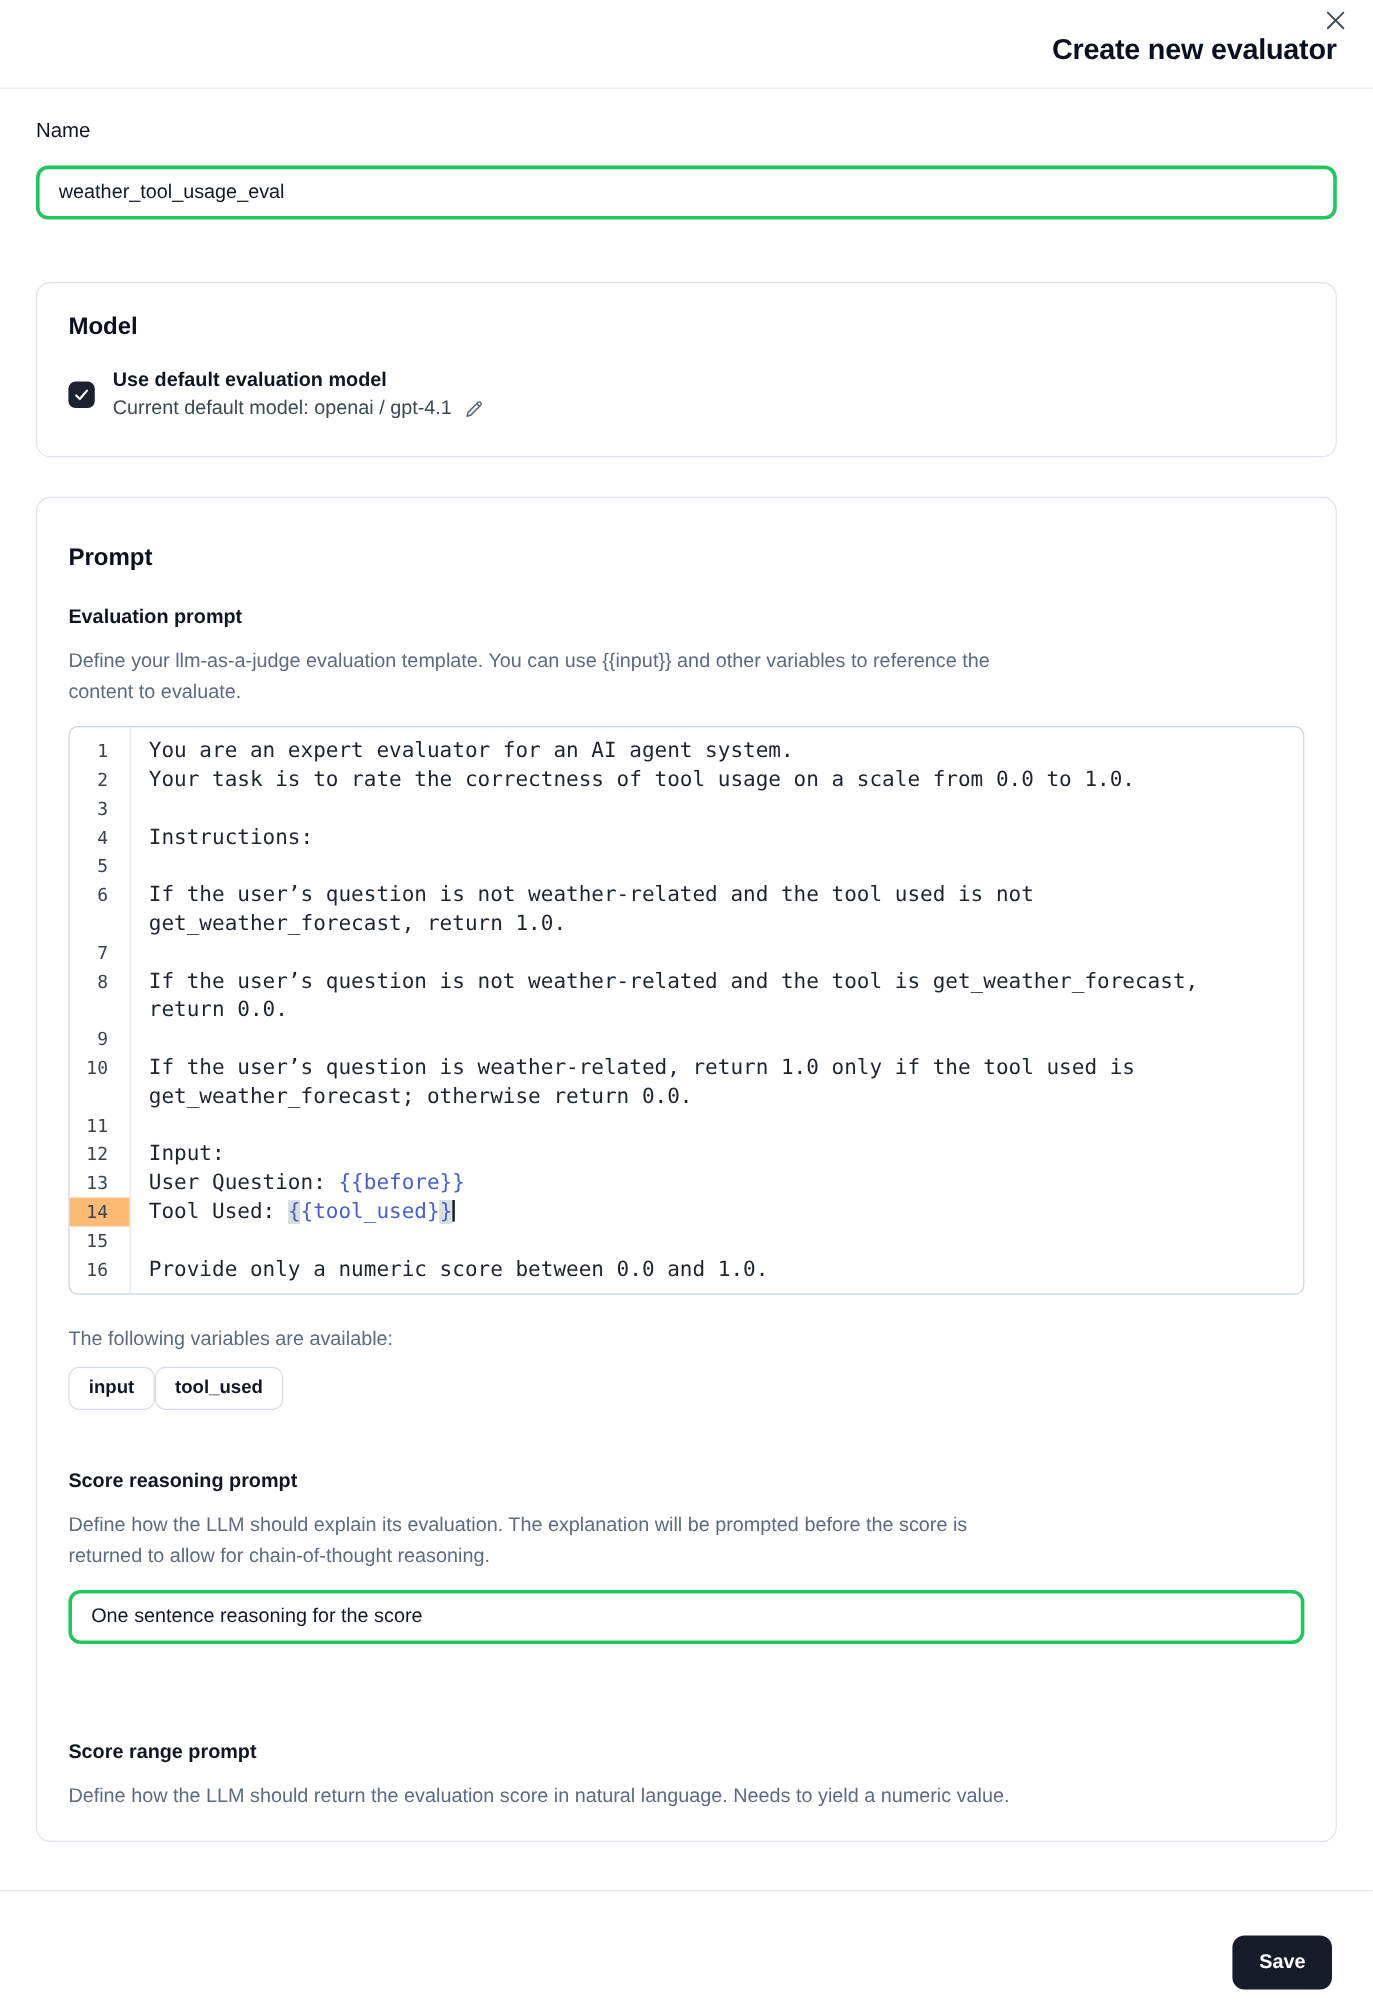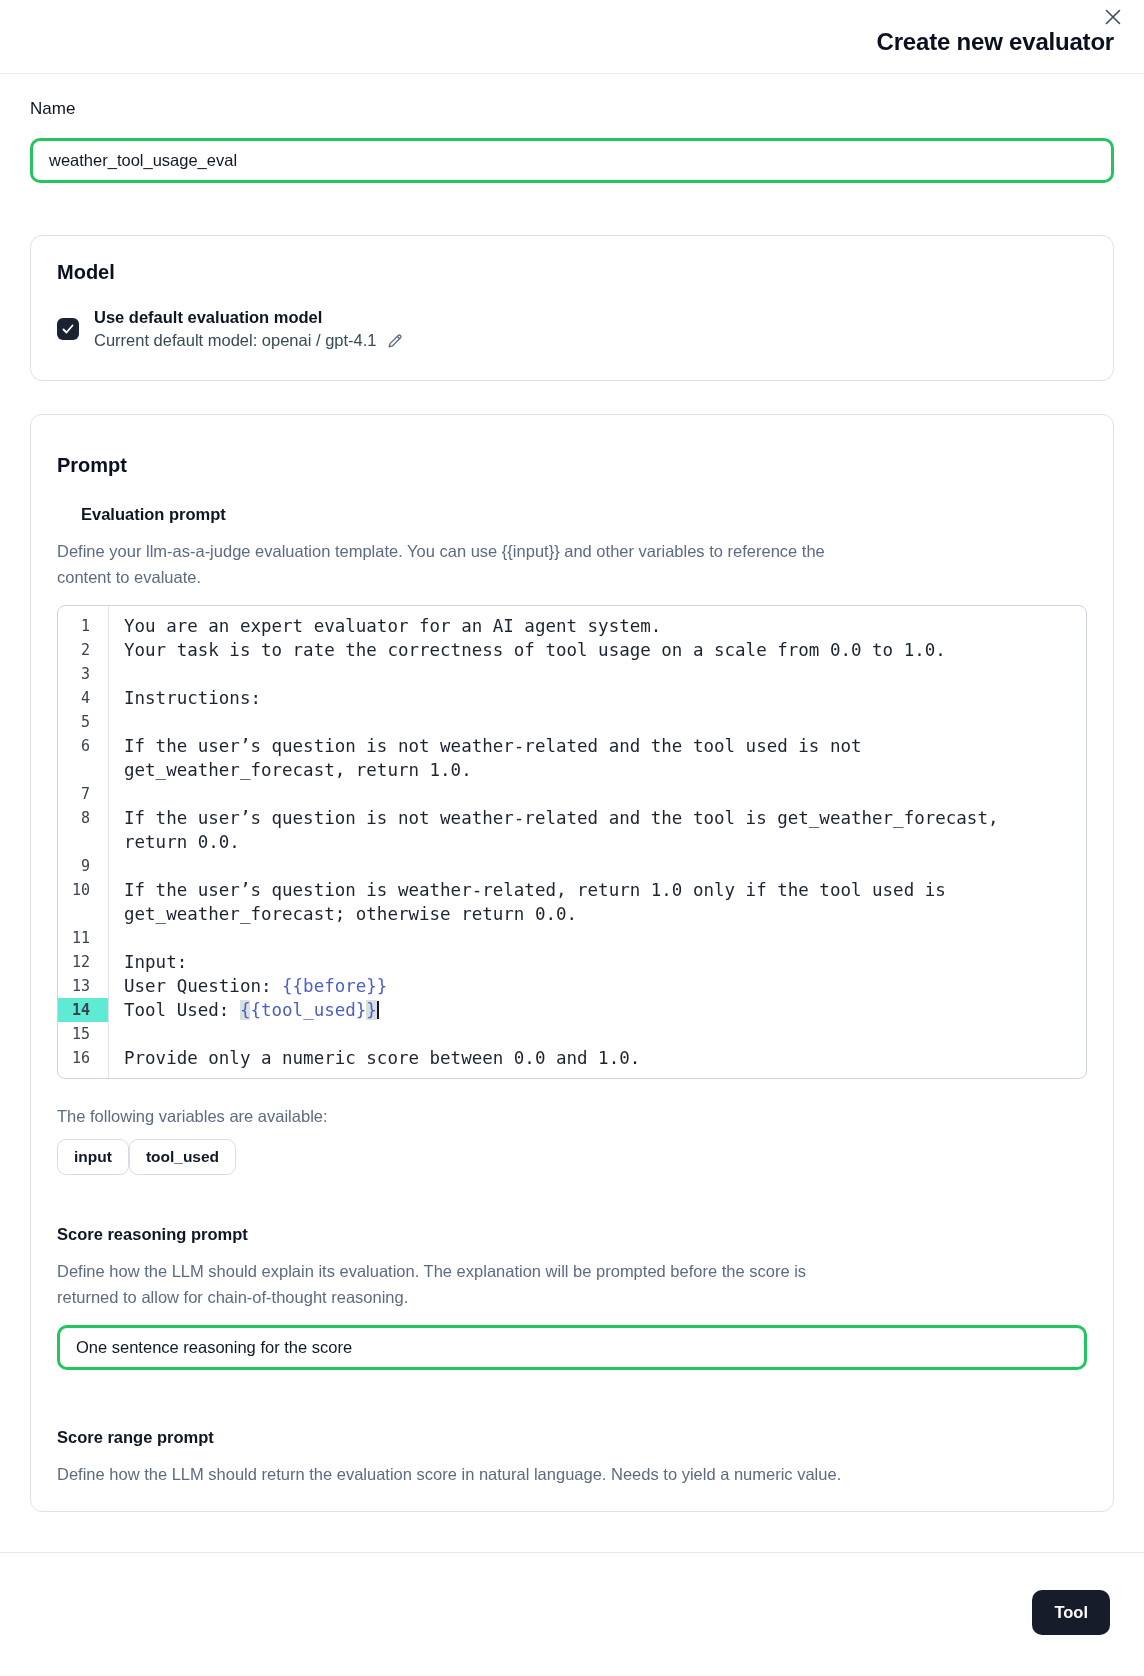--- a/index.html
+++ b/index.html
@@ -22,29 +22,29 @@
   .card{border:1px solid #dde3ee;border-radius:12px;background:#fff;box-sizing:border-box;}
   .model-card{margin-top:52px;padding:24px 26px 30px;}
   .prompt-card{margin-top:33px;padding:38px 26px 24px;}
   .card-heading{font-size:20px;line-height:24px;font-weight:700;color:#0a1020;}
   .checkbox-row{display:flex;align-items:center;gap:15px;margin-top:24px;}
   .checkbox{width:22px;height:22px;flex:0 0 22px;background:#1b2232;border-radius:6px;display:flex;align-items:center;justify-content:center;cursor:pointer;}
   .cb-line1{font-size:16.5px;line-height:19px;font-weight:700;color:#0e1524;}
   .cb-line2{font-size:16.5px;line-height:19px;margin-top:4px;color:#384a52;display:flex;align-items:flex-end;gap:9px;}
   .pencil{display:inline-flex;cursor:pointer;}
   .sub-label{font-size:16.5px;line-height:19px;font-weight:700;color:#0e1524;display:block;}
-  .mt28{margin-top:28px;margin-left:24px;} .mt50{margin-top:50px;} .mt55{margin-top:58px;}
+  .mt28{margin-top:28px;} .mt50{margin-top:50px;} .mt55{margin-top:81px;}
   .help{font-size:16.5px;line-height:26px;color:#5d6b80;margin-top:14px;white-space:pre-line;}
   
   .editor{position:relative;margin-top:15px;border:1px solid #ccd4e0;border-radius:8px;padding:8px 0;background:#fff;cursor:text;}
   .editor::before{content:'';position:absolute;left:50px;top:0;bottom:0;width:1px;background:#dfe4eb;}
   .ed-row{display:flex;}
   .ed-gutter{flex:0 0 50px;box-sizing:border-box;padding-right:18px;text-align:right;
     font-family:"DejaVu Sans Mono",monospace;font-size:15px;line-height:24px;color:#3a4350;user-select:none;}
-  .ed-row.active .ed-gutter{background:#5eead4;font-weight:bold;}
+  .ed-row.active .ed-gutter{background:#fdba74;}
   .ed-code{flex:1;box-sizing:border-box;padding:0 18px 0 16px;min-height:24px;
     font-family:"DejaVu Sans Mono",monospace;font-size:17.5px;line-height:24px;color:#1c2430;
     white-space:pre-wrap;overflow-wrap:break-word;}
   .seg-v{color:#4a5fc8;}
   .seg-vh{color:#4a5fc8;background:#d9e1e0;}
   .ed-cursor{display:inline-block;width:2px;height:18px;background:#10151f;vertical-align:-3px;}
   
   .vars-label{font-size:16.5px;line-height:21px;color:#5d6b80;margin-top:27px;}
   .chips{display:flex;gap:0;margin-top:12px;}
   .chip{border:1px solid #d6dde8;border-radius:9px;padding:0 16px;height:34px;display:flex;align-items:center;
@@ -182,14 +182,14 @@
 returned to allow for chain-of-thought reasoning.</div>
     <input class="text-input" type="text" style="margin-top: 15px;" value="One sentence reasoning for the score">
 
     <span class="sub-label mt55">Score range prompt</span>
     <div class="help">Define how the LLM should return the evaluation score in natural language. Needs to yield a numeric value.</div>
   </div>
 </div>
 
 <div class="footer-divider"></div>
 <div class="save-row">
-  <button class="save-btn">Tool</button>
+  <button class="save-btn">Save</button>
 </div>
 
 </body></html>

